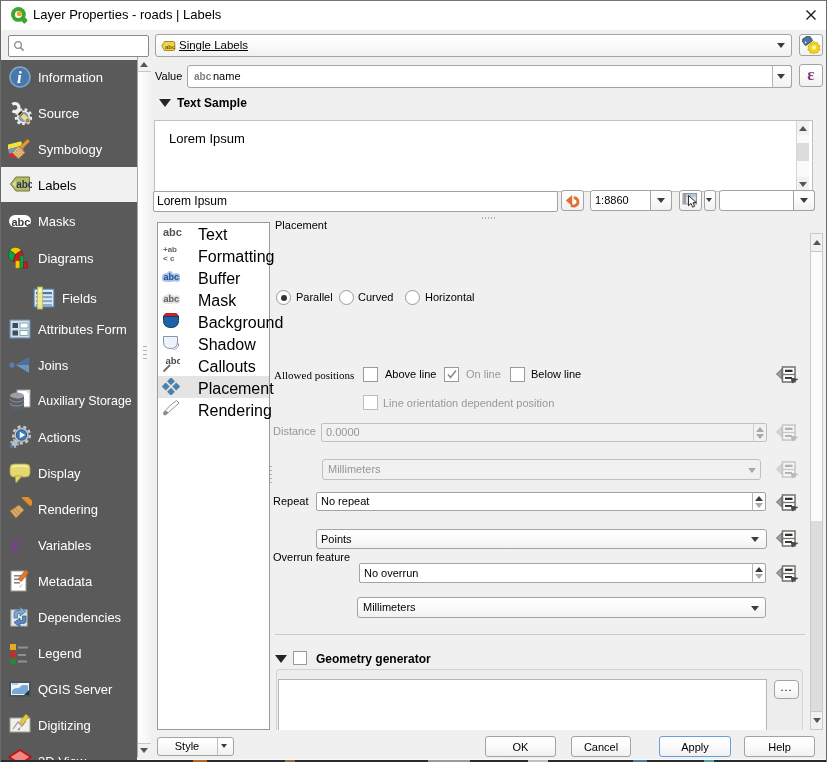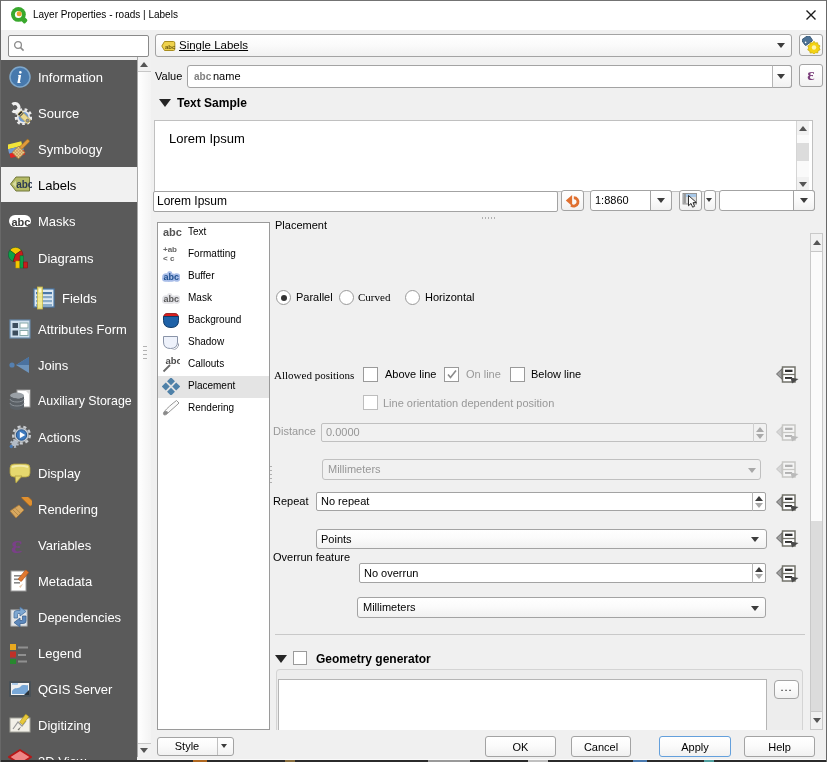--- a/index.html
+++ b/index.html
@@ -17,27 +17,27 @@
 .white { background:#fff; border:1px solid #a3a3a3; border-radius:2px; }
 .dis { background:#f1f1f1; border-color:#c0c0c0; color:#969696; }
 .darr { width:0; height:0; border-left:4px solid transparent; border-right:4px solid transparent; border-top:5px solid #3c3c3c; }
 .uarr { width:0; height:0; border-left:4px solid transparent; border-right:4px solid transparent; border-bottom:5px solid #3c3c3c; }
 .cb { width:15px; height:15px; background:#fff; border:1px solid #9a9a9a; }
 .radio { width:15px; height:15px; background:#fff; border:1px solid #9a9a9a; border-radius:50%; }
 .grey { color:#989898; }
 .bold { font-weight:bold; }
 .sb { background:linear-gradient(90deg,#ffffff,#f3f3f3); }
 .sbbtn { background:#f1f1f1; }
-.il { font-size:10px; }
+.il { font-size:16px;margin-left:10px; }
 </style>
 </head>
 <body>
 
 <div class="abs titlebar"></div>
-<div class="abs" style="left:33px;top:0;height:30px;line-height:30px;font-size:10px;">Layer Properties - roads | Labels</div>
+<div class="abs" style="left:33px;top:0;height:30px;line-height:30px;font-size:13px;">Layer Properties - roads | Labels</div>
 <svg class="abs" style="left:10px;top:6px" width="18" height="18" viewBox="0 0 18 18">
  <circle cx="8.4" cy="8.4" r="7.4" fill="#39a82d"></circle>
  <circle cx="8.4" cy="8.4" r="3.5" fill="#fff"></circle>
  <circle cx="9.2" cy="7.8" r="2.5" fill="#f0a030"></circle>
  <rect x="10.5" y="10.5" width="7" height="5" rx="1.5" fill="#39a82d" transform="rotate(45 13 13)"></rect>
 </svg>
 <svg class="abs" style="left:805px;top:9px" width="12" height="12" viewBox="0 0 12 12">
  <path d="M1.5 1.5 L10.5 10.5 M10.5 1.5 L1.5 10.5" stroke="#1a1a1a" stroke-width="1.4"></path>
 </svg>
 
@@ -441,21 +441,21 @@
     <line x1="6.5" y1="8.5" x2="19" y2="8.5" stroke="#72726a" stroke-width="1.3"></line>
     <rect x="9" y="3.7" width="7.5" height="2.3" fill="#2f2f2f"></rect>
     <rect x="9" y="11" width="7" height="1.9" fill="#2f2f2f"></rect>
     <polygon points="14.5,11.5 22.5,13 16,17.5" fill="#4a4a4a"></polygon>
   </svg>
 
 <div class="abs radio" style="left:276px;top:290px;"></div>
 <div class="abs" style="left:280.5px;top:294.5px;width:6px;height:6px;border-radius:50%;background:#333;"></div>
 <div class="abs" style="left:296px;top:291px;">Parallel</div>
 <div class="abs radio" style="left:339px;top:290px;"></div>
-<div class="abs" style="left:358px;top:291px;font-family:Liberation Serif, serif;">Curved</div>
+<div class="abs" style="left:358px;top:291px;">Curved</div>
 <div class="abs radio" style="left:405px;top:290px;"></div>
 <div class="abs" style="left:425px;top:291px;">Horizontal</div>
 
 <div class="abs" style="left:274px;top:369px;font-family:Liberation Serif, serif;">Allowed positions</div>
 <div class="abs cb" style="left:363px;top:367px;"></div>
 <div class="abs" style="left:385px;top:368px;">Above line</div>
 <div class="abs cb" style="left:444px;top:367px;"></div>
 <svg class="abs" style="left:446px;top:369px" width="12" height="11" viewBox="0 0 12 11">
     <path d="M2 5.5 L4.5 8.5 L10 1.5" fill="none" stroke="#8b8b8b" stroke-width="1.6"></path>
   </svg>

